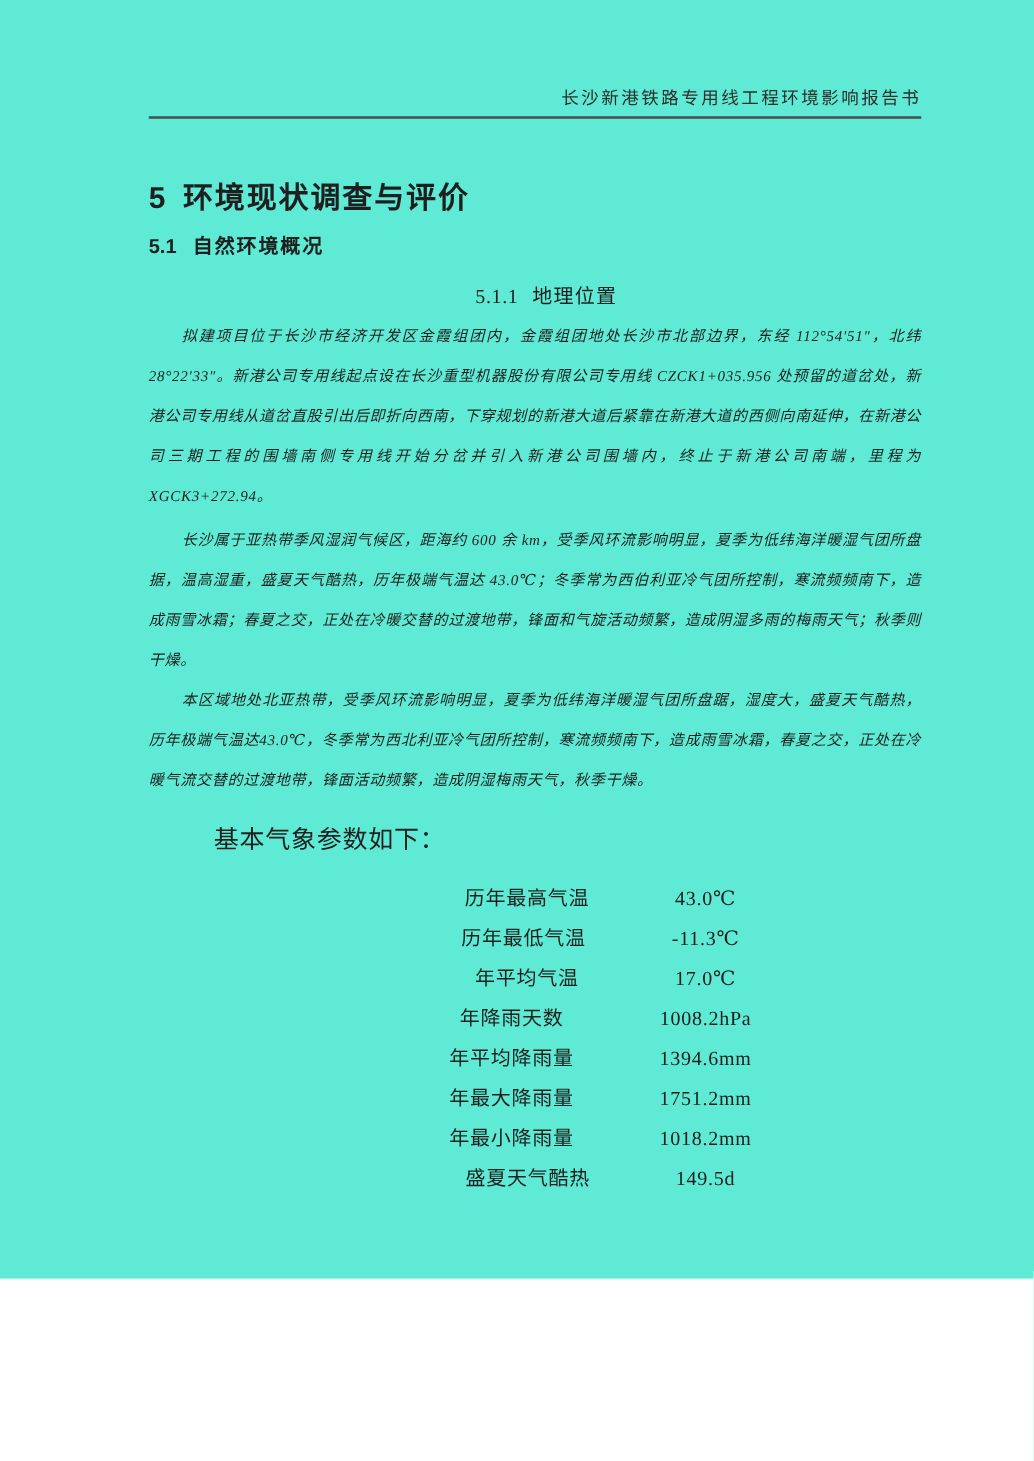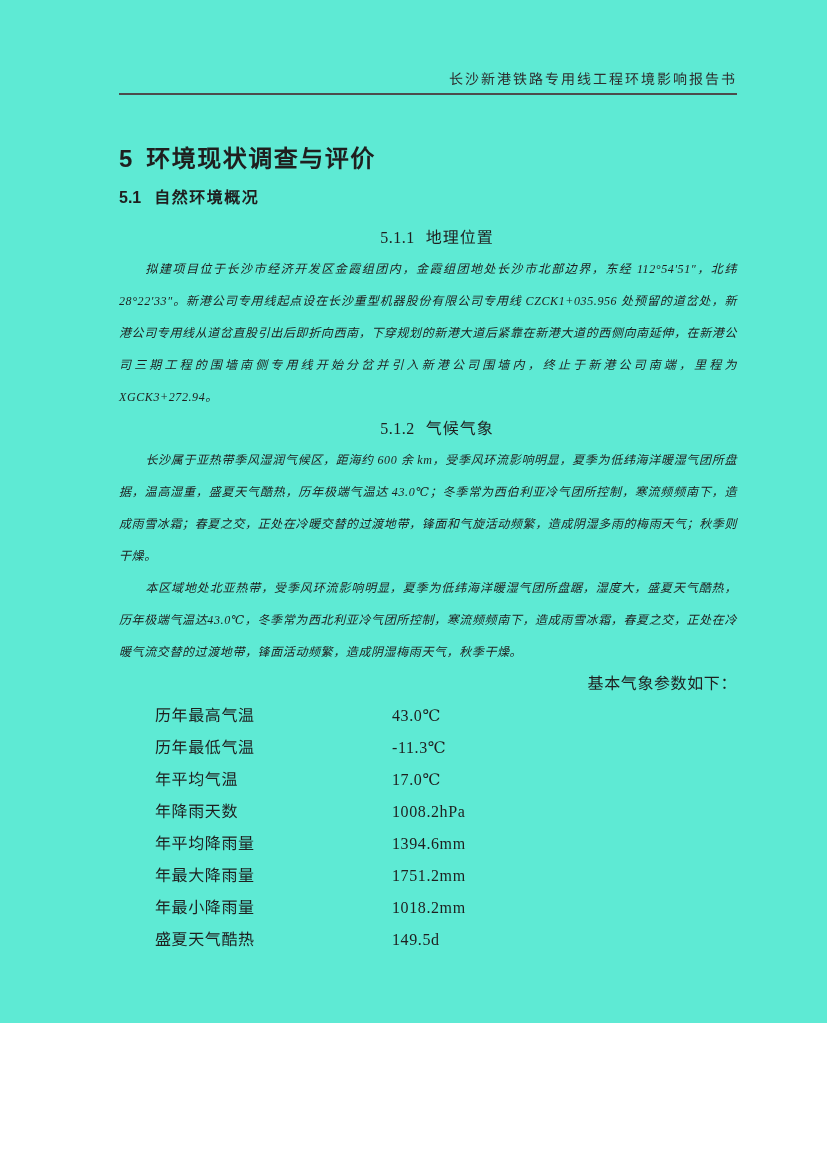--- a/index.html
+++ b/index.html
@@ -88,36 +88,36 @@
     line-height: 32px;
     letter-spacing: 0.6px;
     text-align: justify;
     text-indent: 2.2em;
     font-style: italic;
   }
   .body-para.no-gap {
     margin-top: 0;
   }
   .params-intro {
-    margin: 0;
-    font-size: 16px;
+    margin: 16px;
+    font-size: 20px;
     line-height: 32px;
     letter-spacing: 0.6px;
     padding-left: 36px;
-    text-align: right;
   }
   .param-list {
     margin: 0;
   }
   .param-row {
     font-size: 16px;
     line-height: 32px;
     letter-spacing: 0.6px;
     padding-left: 36px;
     white-space: nowrap;
+    text-align: center;
   }
   .param-label {
     display: inline-block;
     width: 237px;
   }
   .param-value {
     display: inline-block;
   }
   
   .footer {
@@ -151,23 +151,20 @@
     <h2 class="section-heading">
       <span class="num">5.1</span><span>自然环境概况</span>
     </h2>
 
     <h3 class="subsection-heading">
       <span class="num">5.1.1</span><span>地理位置</span>
     </h3>
 
     <p class="body-para">拟建项目位于长沙市经济开发区金霞组团内，金霞组团地处长沙市北部边界，东经 112°54′51″，北纬 28°22′33″。新港公司专用线起点设在长沙重型机器股份有限公司专用线 CZCK1+035.956 处预留的道岔处，新港公司专用线从道岔直股引出后即折向西南，下穿规划的新港大道后紧靠在新港大道的西侧向南延伸，在新港公司三期工程的围墙南侧专用线开始分岔并引入新港公司围墙内，终止于新港公司南端，里程为 XGCK3+272.94。</p>
 
-    <h3 class="subsection-heading second">
-      <span class="num">5.1.2</span><span>气候气象</span>
-    </h3>
 
     <p class="body-para">长沙属于亚热带季风湿润气候区，距海约 600 余 km，受季风环流影响明显，夏季为低纬海洋暖湿气团所盘据，温高湿重，盛夏天气酷热，历年极端气温达 43.0℃；冬季常为西伯利亚冷气团所控制，寒流频频南下，造成雨雪冰霜；春夏之交，正处在冷暖交替的过渡地带，锋面和气旋活动频繁，造成阴湿多雨的梅雨天气；秋季则干燥。</p>
 
     <p class="body-para no-gap">本区域地处北亚热带，受季风环流影响明显，夏季为低纬海洋暖湿气团所盘踞，湿度大，盛夏天气酷热，历年极端气温达43.0℃，冬季常为西北利亚冷气团所控制，寒流频频南下，造成雨雪冰霜，春夏之交，正处在冷暖气流交替的过渡地带，锋面活动频繁，造成阴湿梅雨天气，秋季干燥。</p>
 
     <p class="params-intro">基本气象参数如下：</p>
 
     <div class="param-list">
       <div class="param-row">
         <span class="param-label">历年最高气温</span><span class="param-value">43.0℃</span>

